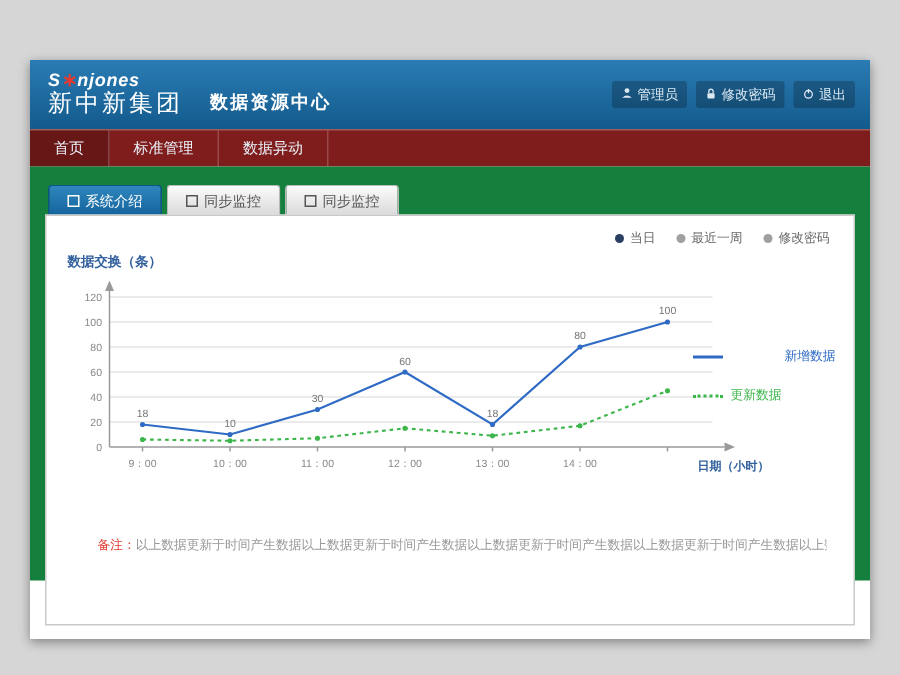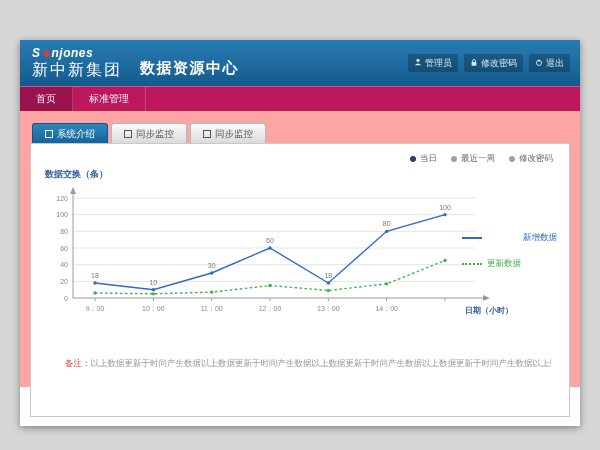--- a/index.html
+++ b/index.html
@@ -6,31 +6,31 @@
   body{width:600px;height:450px;overflow:hidden;font-family:"Liberation Sans","DejaVu Sans",sans-serif;}
   .stage{position:relative;width:600px;height:450px;background:#d6d6d6;}
   .window{position:absolute;left:20px;top:40px;width:560px;height:386px;background:#fff;
           box-shadow:0 2px 7px rgba(0,0,0,.4);}
   
   .hdr{height:46px;background:linear-gradient(#2a7cb4,#135a8c);display:flex;align-items:center;position:relative;}
   .logo{margin-left:12px;color:#fff;line-height:1.15;}
   .logo-top{font-size:12px;font-weight:bold;font-style:italic;letter-spacing:.5px;display:flex;align-items:center;}
   .logo-mark{display:inline-flex;margin:0 1px;}
   .logo-cn{font-size:16px;font-weight:normal;letter-spacing:2px;}
-  .app-title{color:#fff;font-size:15px;font-weight:bold;margin-left:18px;letter-spacing:1.5px;margin-top:10px;}
+  .app-title{color:#fff;font-size:12px;font-weight:bold;margin-left:18px;letter-spacing:1.5px;margin-top:10px;}
   .user-actions{position:absolute;right:10px;top:50%;transform:translateY(-50%);display:flex;gap:6px;}
   .ubtn{display:flex;align-items:center;gap:3px;background:rgba(0,0,0,.22);border-radius:2px;
         padding:2.5px 6px;font-size:9px;color:#dce9f3;cursor:pointer;}
   
-  .navbar{height:24px;background:#be185d;border-top:1px solid rgba(255,255,255,.28);display:flex;}
+  .navbar{height:24px;background:#7f1d1d;border-top:1px solid rgba(255,255,255,.28);display:flex;}
   .nav-item{display:flex;align-items:center;padding:0 16px;color:#eaf3fa;font-size:10px;
             border-right:1px solid rgba(255,255,255,.2);cursor:pointer;}
   .nav-item.active{background:rgba(0,0,0,.18);}
   
-  .content{height:276px;background:#fca5a5;padding:12px 10px 0;box-sizing:border-box;}
+  .content{height:276px;background:#15803d;padding:12px 10px 0;box-sizing:border-box;}
   .tabs{display:flex;gap:3px;height:21px;margin-left:2px;}
   .tab{display:flex;align-items:center;gap:4px;padding:0 12px;font-size:9.5px;color:#555;cursor:pointer;
        border:1px solid #b9b9b9;border-bottom:none;border-radius:3px 3px 0 0;
        background:linear-gradient(#fbfbfb,#d9d9d9);}
   .tab.active{background:linear-gradient(#2f86bd,#13639c);color:#fff;border-color:#0f5688;}
   .tab-ico{display:inline-block;width:6px;height:6px;border:1px solid currentColor;}
   .panel{position:relative;background:#fff;border:1px solid #c9c9c9;height:272px;margin-top:-1px;}
   .top-legend{position:absolute;right:16px;top:9px;display:flex;gap:14px;font-size:8.5px;color:#666;}
   .tl-item{display:flex;align-items:center;gap:4px;cursor:pointer;}
   .dot{width:6px;height:6px;border-radius:50%;background:#999;display:inline-block;}
@@ -88,20 +88,21 @@
                 <line x1="5" y1="1" x2="5" y2="4.5" stroke="#dfe9f2" stroke-width="1.1"></line>
               </svg></span>
           <span>退出</span>
         </span>
       </div>
     </header>
 
     <nav class="navbar">
       <span class="nav-item active">首页</span>
       <span class="nav-item">标准管理</span>
+      <span class="nav-item">数据异动</span>
     </nav>
 
     <div class="content">
       <div class="tabs">
         <div class="tab active">
           <span class="tab-ico"></span>
           <span>系统介绍</span>
         </div>
         <div class="tab">
           <span class="tab-ico"></span>

